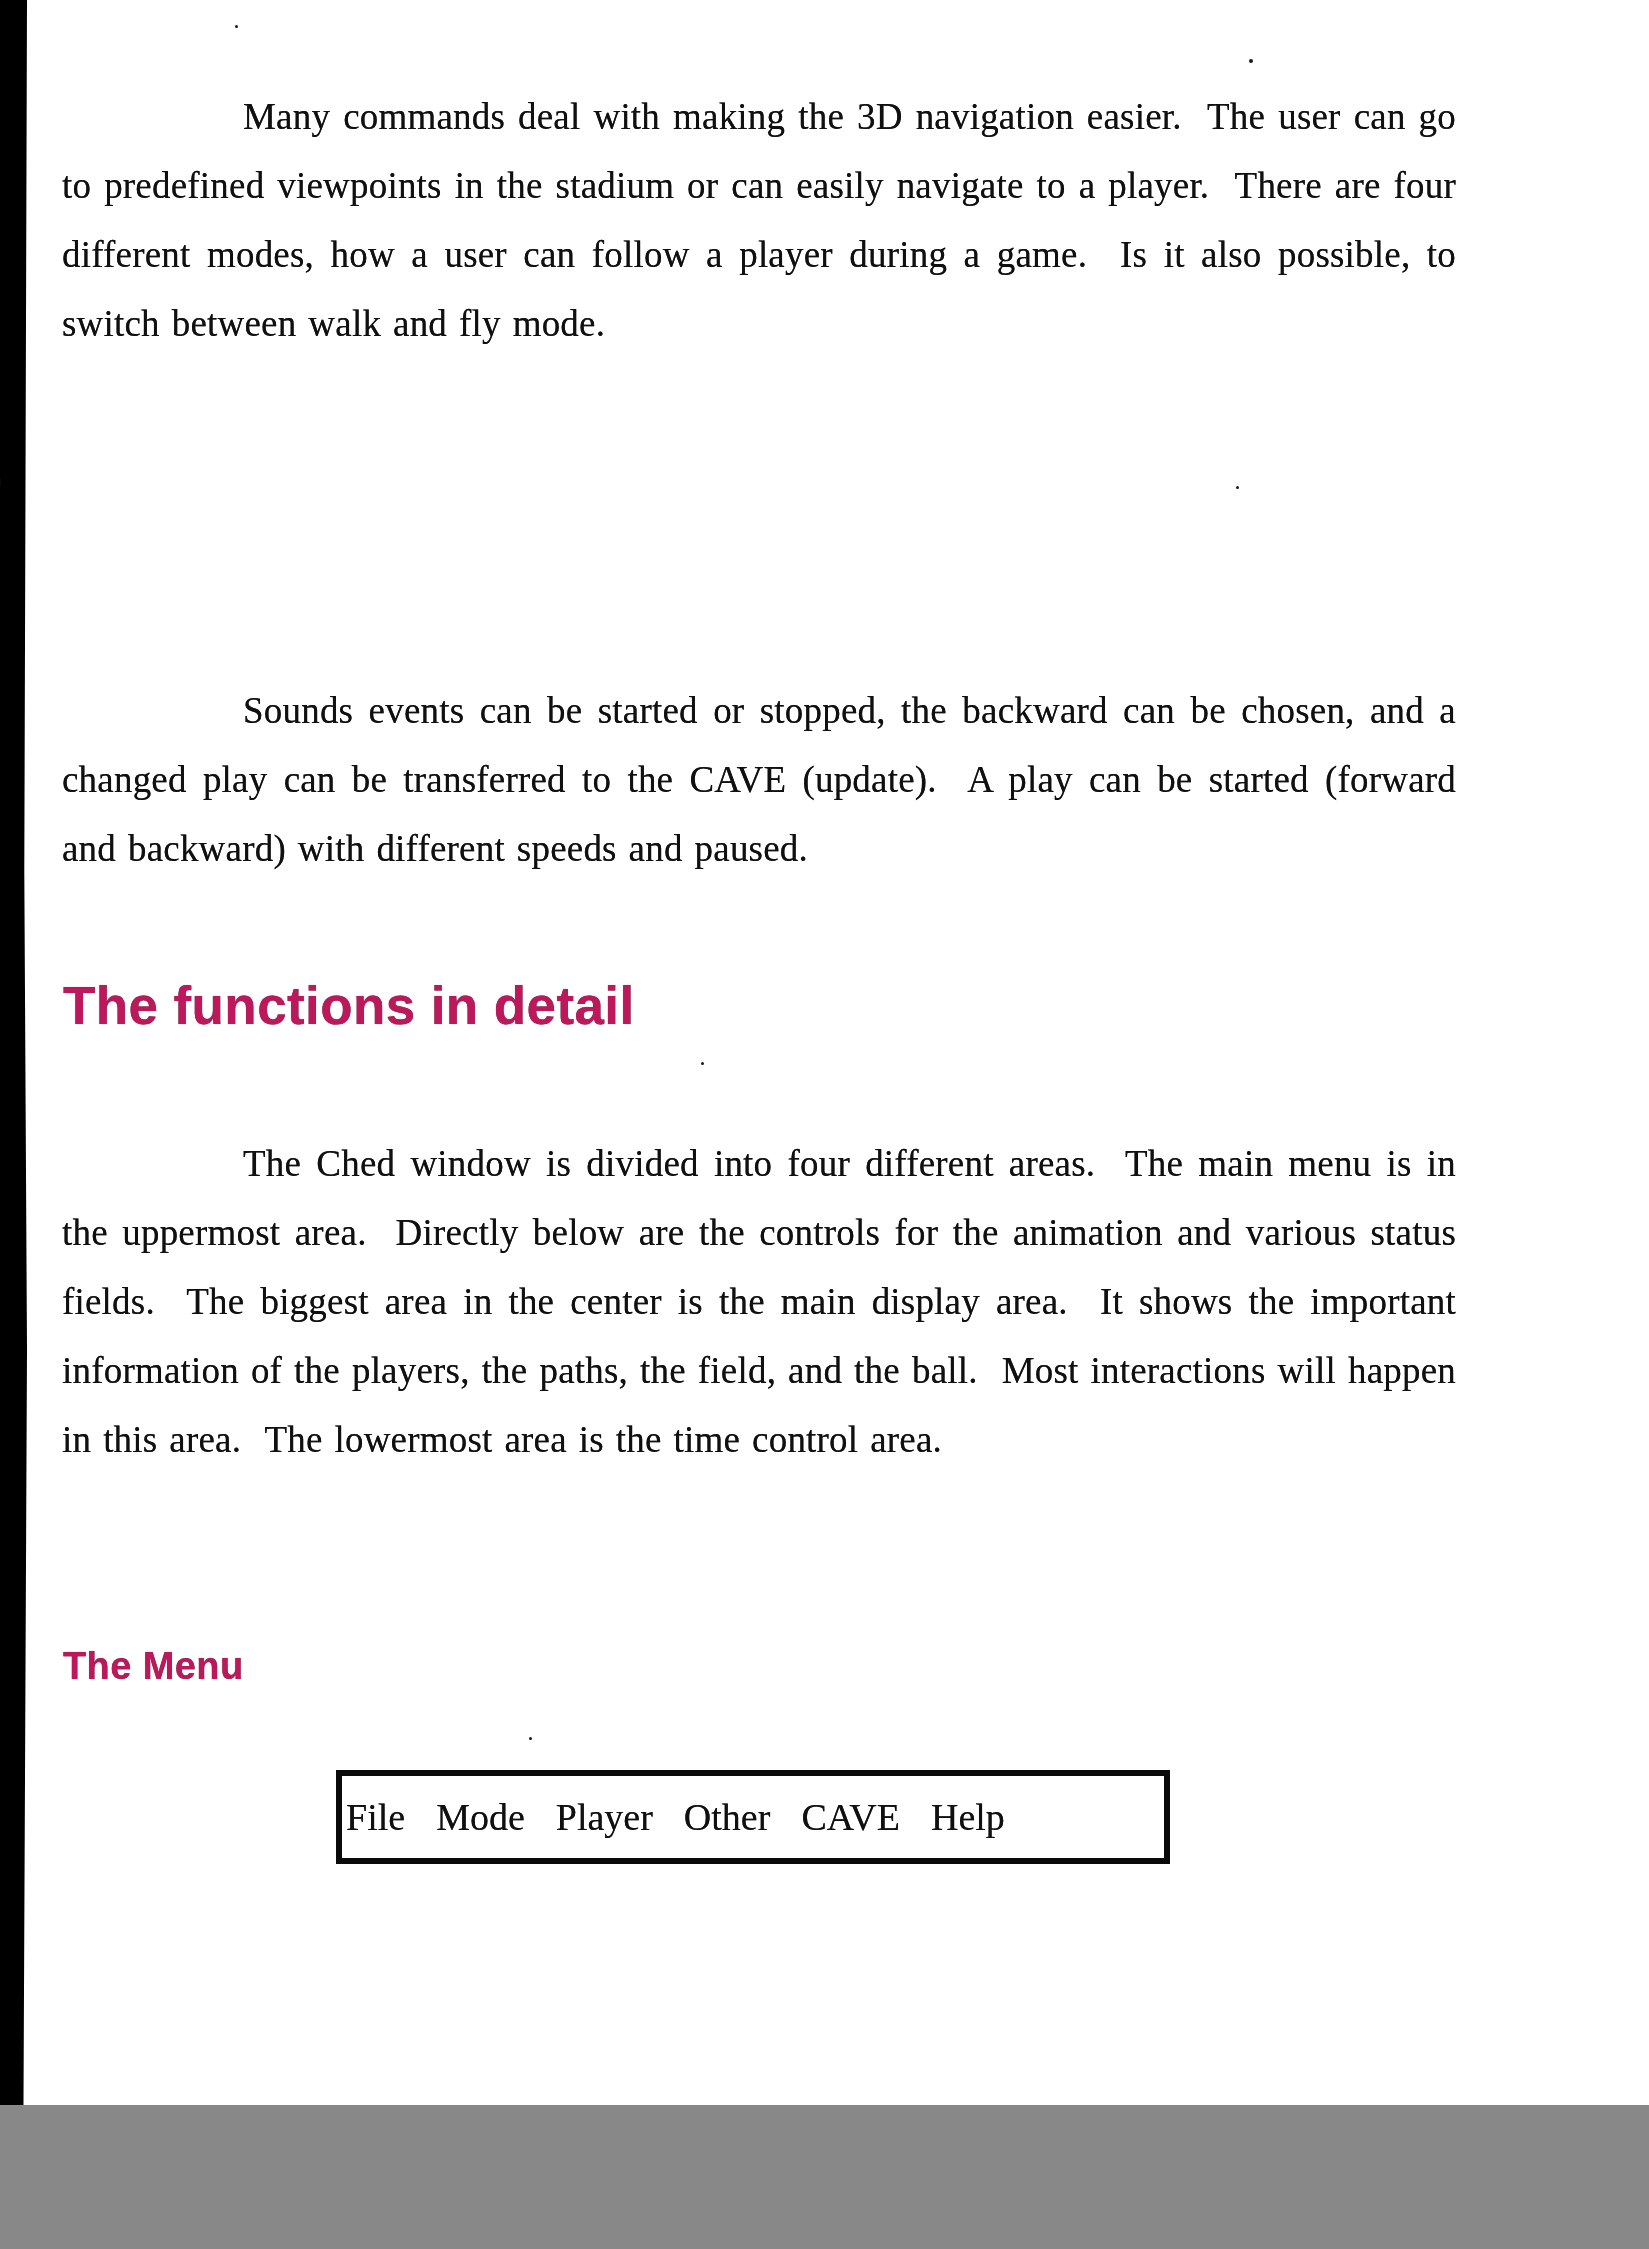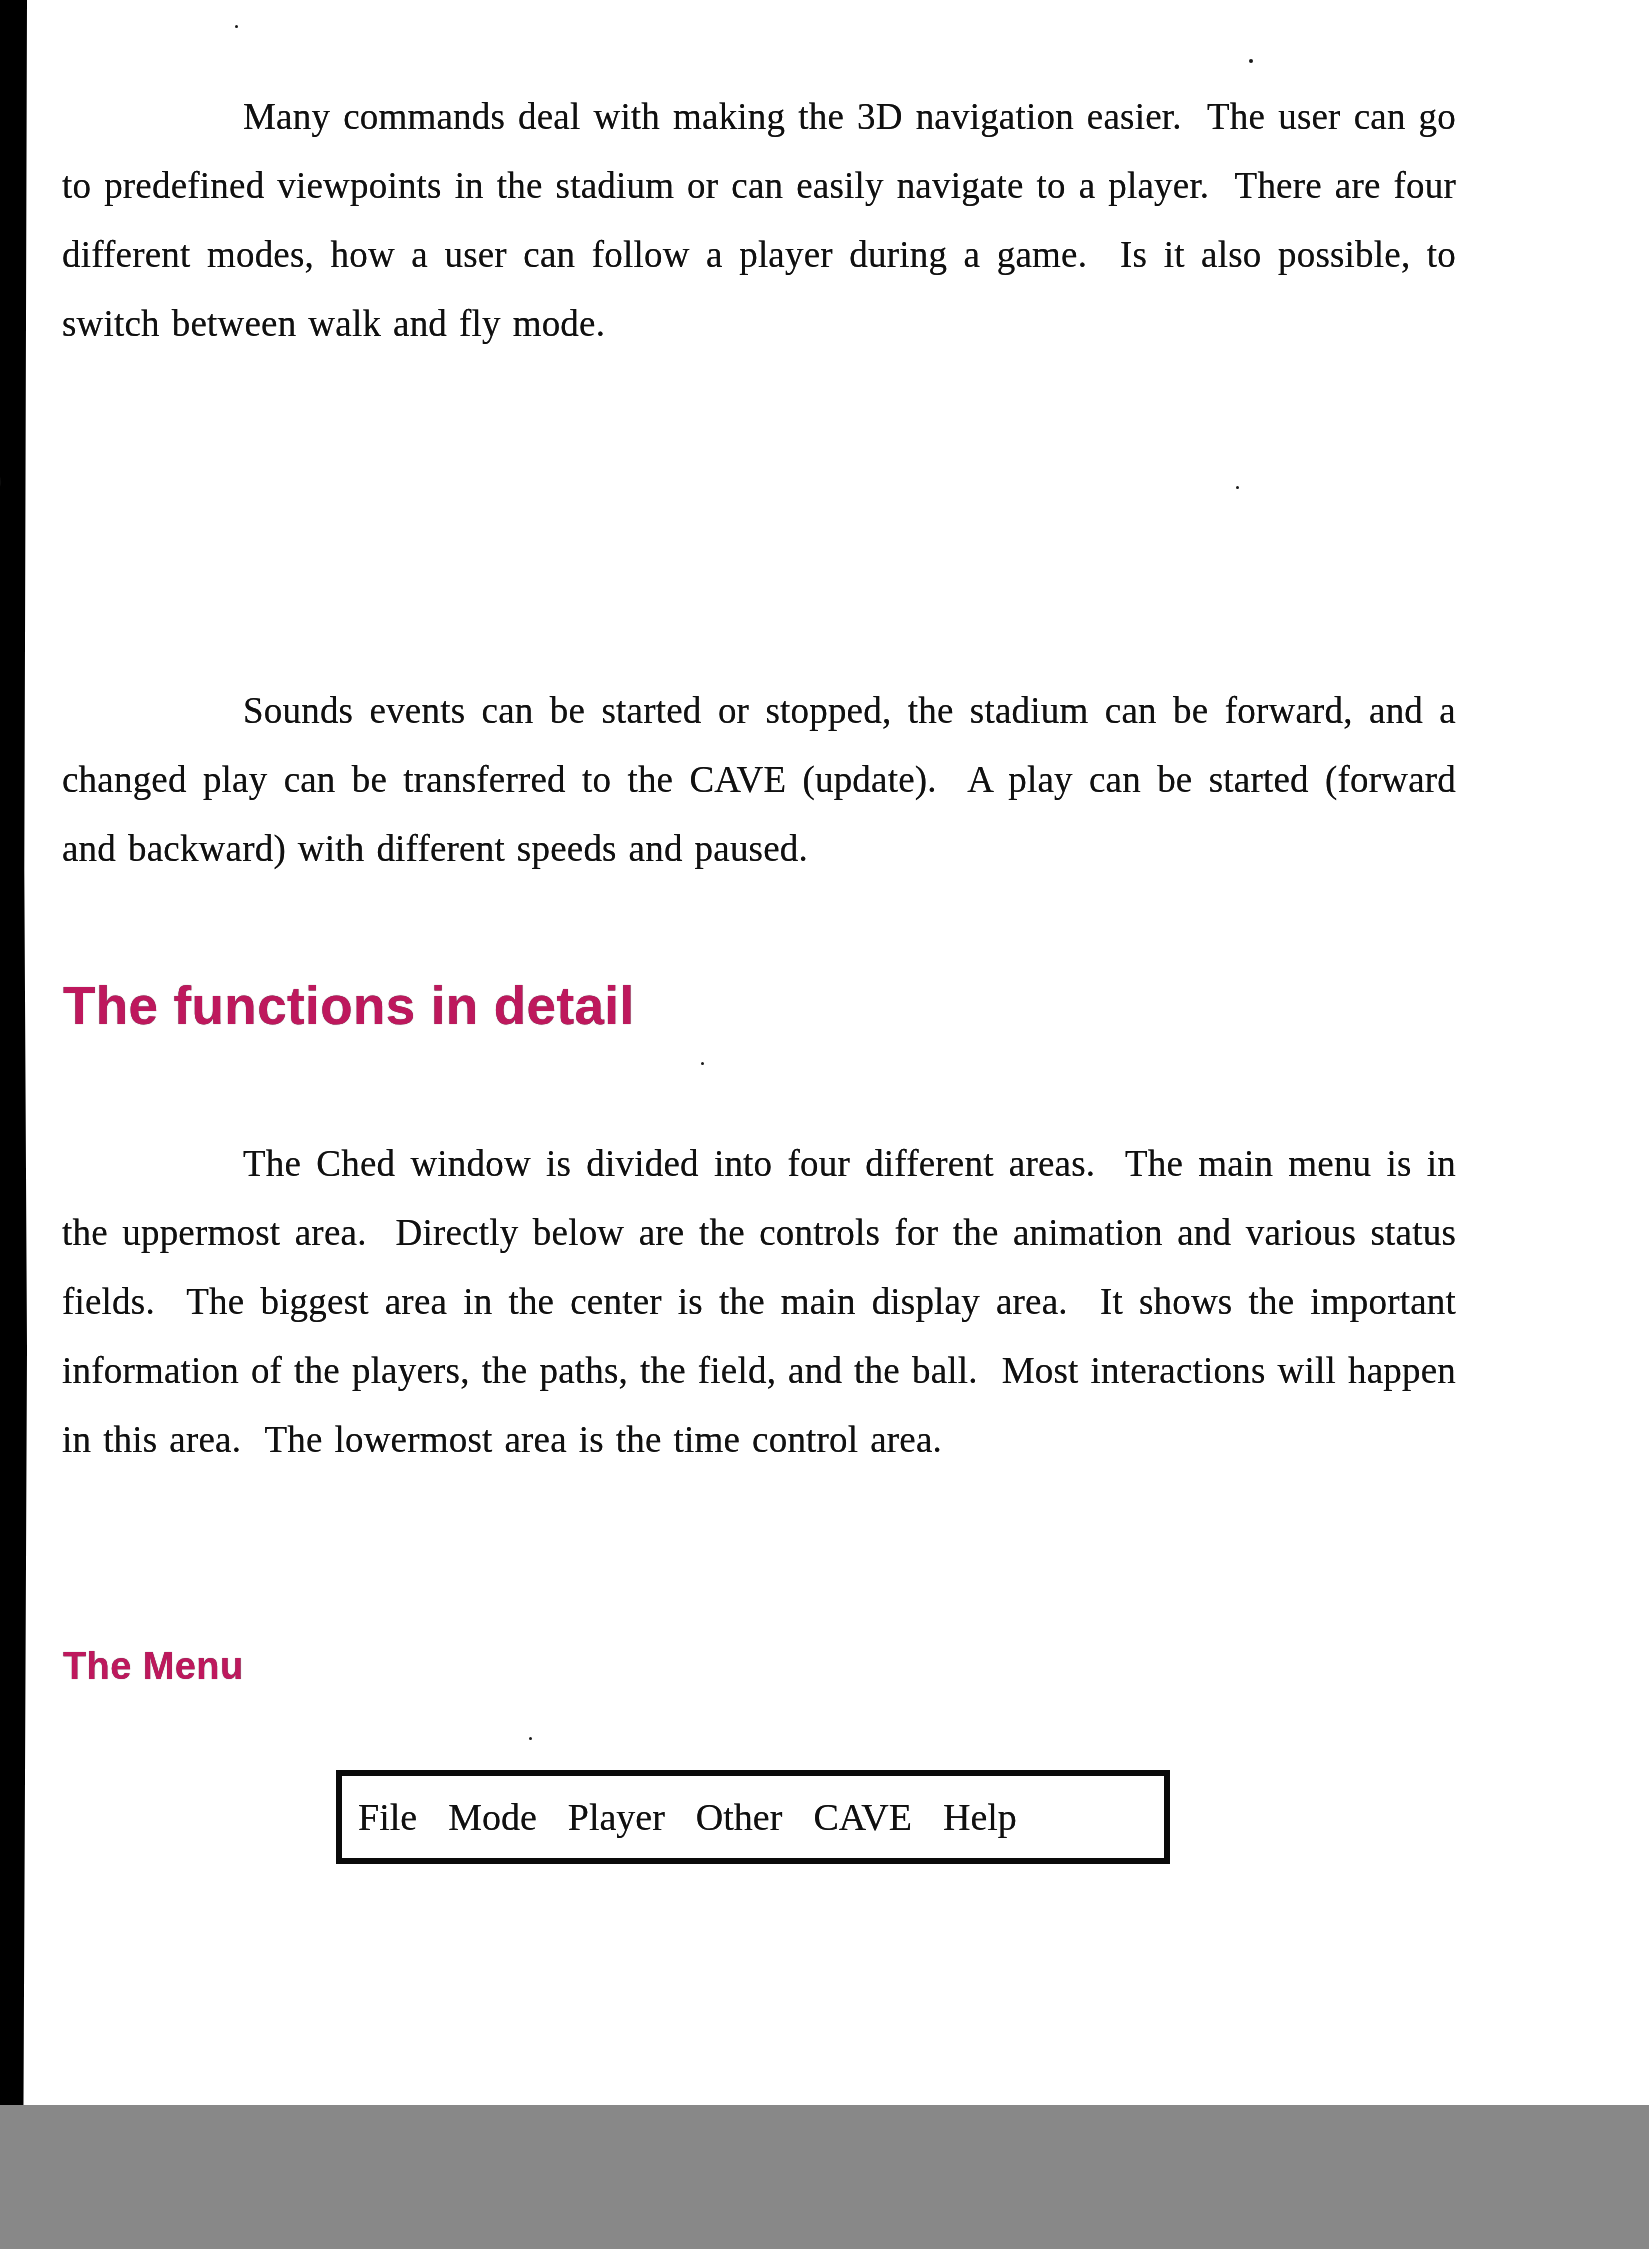--- a/index.html
+++ b/index.html
@@ -71,21 +71,21 @@
   
   .menu-box {
     position: absolute;
     left: 336px; top: 1770px;
     width: 834px; height: 94px;
     box-sizing: border-box;
     border: 6.6px solid #0a0a0a;
     display: flex;
     align-items: center;
     gap: 31px;
-    padding: 0 16px;
+    padding: 0 4px;
     font-size: 38px;
     background: #ffffff;
     text-shadow: 0 0 0.5px rgba(0,0,0,0.75);
   }
   .menu-item { white-space: nowrap; }
 
   
   .dot {
     position: absolute;
     width: 4.1px; height: 4.1px;
@@ -105,21 +105,21 @@
 <div class="page">
 
   <div class="left-bar"></div>
   <div class="bottom-bar"></div>
 
   <span class="marker" id="m1">5</span>
 
   <p class="para" id="p1">Many commands deal with making the 3D navigation easier.  The user can go to predefined viewpoints in the stadium or can easily navigate to a player.  There are four different modes, how a user can follow a player during a game.  Is it also possible, to switch between walk and fly mode.</p>
 
 
-  <p class="para" id="p3">Sounds events can be started or stopped, the stadium can be forward, and a changed play can be transferred to the CAVE (update).  A play can be started (forward and backward) with different speeds and paused.</p>
+  <p class="para" id="p3">Sounds events can be started or stopped, the backward can be chosen, and a changed play can be transferred to the CAVE (update).  A play can be started (forward and backward) with different speeds and paused.</p>
 
   <h1 class="h1">The functions in detail</h1>
 
   <p class="para" id="p4">The Ched window is divided into four different areas.  The main menu is in the uppermost area.  Directly below are the controls for the animation and various status fields.  The biggest area in the center is the main display area.  It shows the important information of the players, the paths, the field, and the ball.  Most interactions will happen in this area.  The lowermost area is the time control area.</p>
 
   <h2 class="h2">The Menu</h2>
 
   <div class="menu-box">
     <span class="menu-item">File</span>
     <span class="menu-item">Mode</span>

